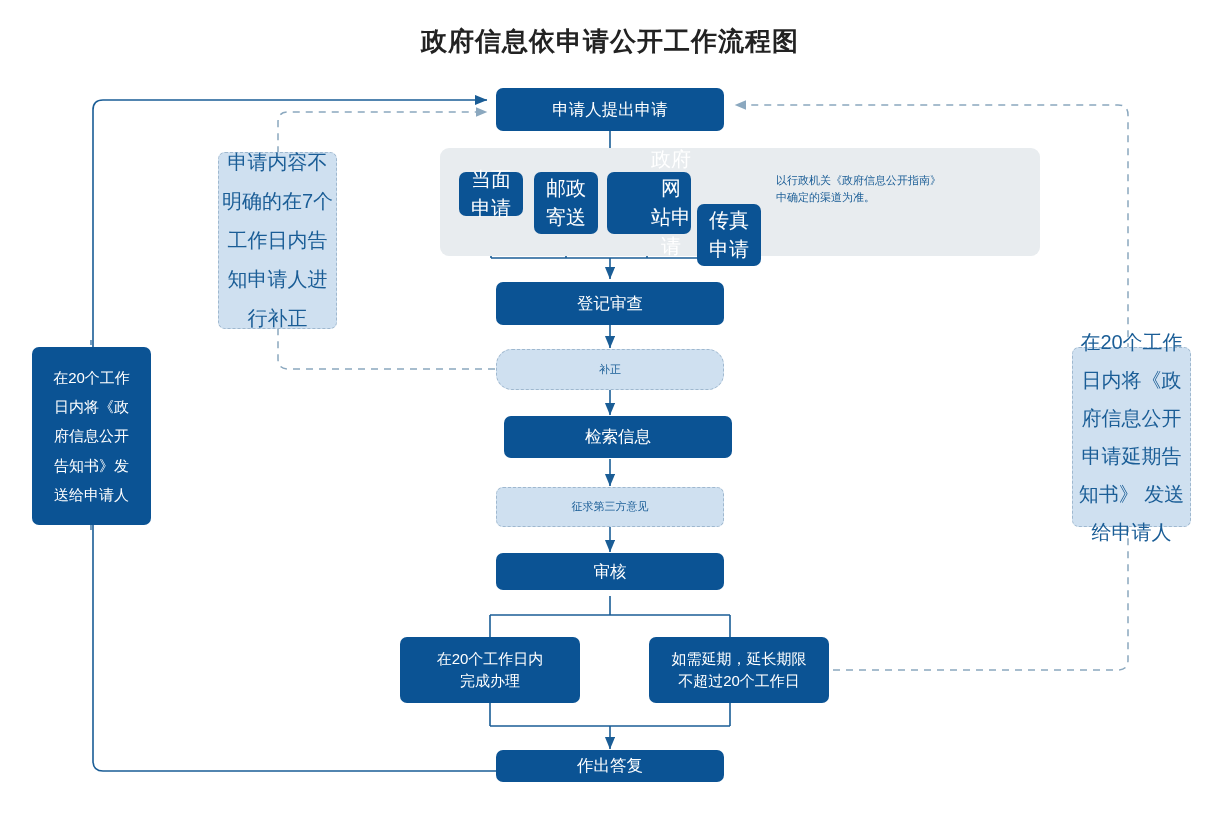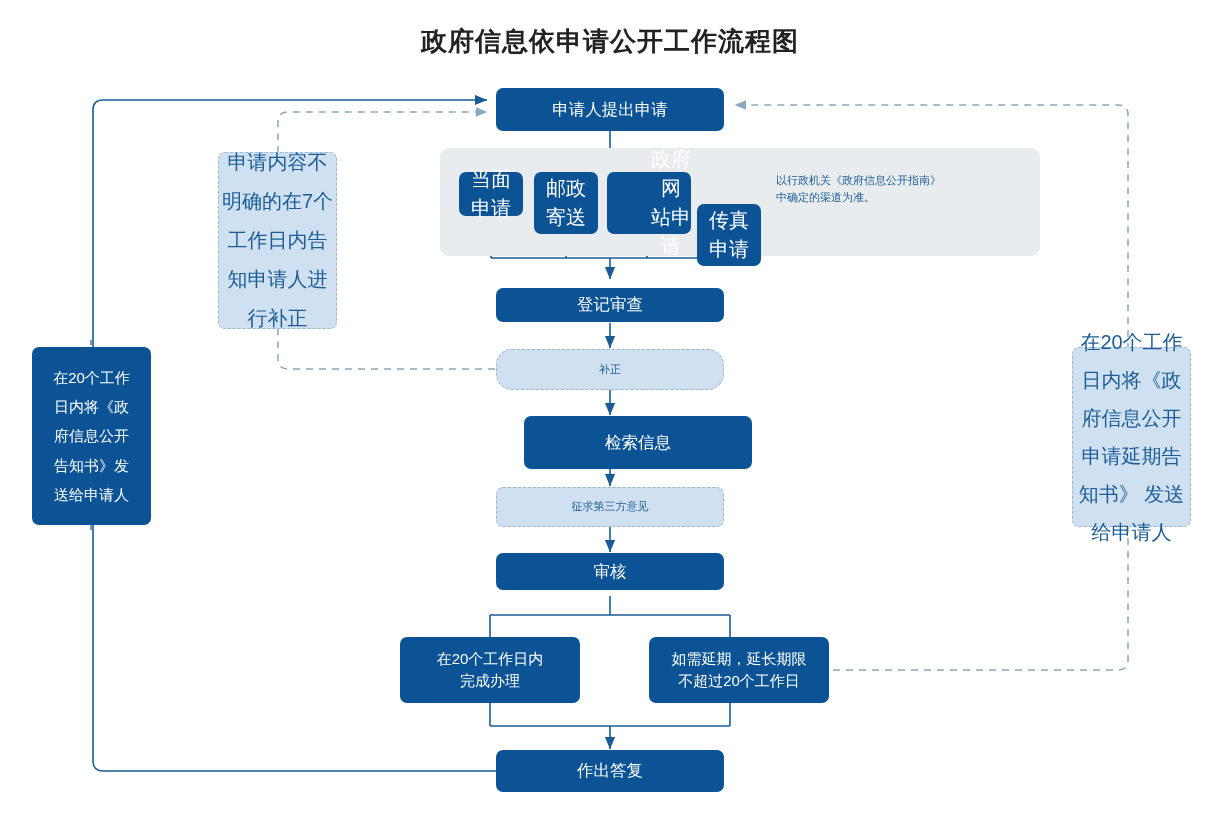--- a/index.html
+++ b/index.html
@@ -150,37 +150,37 @@
   <div class="node solid f14" style="left:534px; top:172px; width:64px; height:62px;">邮政
 寄送</div>
   <div class="node solid f14" style="left:607px; top:172px; width:84px; height:62px;padding-left:44px;">政府网
 站申请</div>
   <div class="node solid f14" style="left:697px; top:172px; width:64px; height:62px;margin-top:32px;">传真
 申请</div>
 
   <div class="note f155" style="left:776px; top:172px; width:266px;">以行政机关《政府信息公开指南》
 中确定的渠道为准。</div>
 
-  <div class="node solid f17" style="left:496px; top:288px; width:228px; height:34px;">登记审查</div>
+  <div class="node solid f17" style="left:496px; top:282px; width:228px; height:43px;">登记审查</div>
 
   <div class="node ghost f155" style="left:496px; top:349px; width:228px; height:41px;border-radius:16px;">补正</div>
 
-  <div class="node solid f17" style="left:524px; top:416px; width:228px; height:53px;">检索信息</div>
+  <div class="node solid f17" style="left:504px; top:416px; width:228px; height:42px;">检索信息</div>
 
   <div class="node ghost f155" style="left:496px; top:487px; width:228px; height:40px;text-align:right;">征求第三方意见</div>
 
   <div class="node solid f17" style="left:496px; top:553px; width:228px; height:37px;">审核</div>
 
   <div class="node solid f15" style="left:400px; top:637px; width:180px; height:66px;">在20个工作日内
 完成办理</div>
 
   <div class="node solid f15" style="left:640px; top:637px; width:180px; height:66px;margin-left:9px;">如需延期，延长期限
 不超过20个工作日</div>
 
-  <div class="node solid f17" style="left:496px; top:750px; width:228px; height:42px;">作出答复</div>
+  <div class="node solid f17" style="left:496px; top:750px; width:228px; height:32px;">作出答复</div>
 
   <div class="node ghost f14" style="left:218px; top:152px; width:119px; height:177px; line-height:1.95;">申请内容不
 明确的在7个
 工作日内告
 知申请人进
 行补正</div>
 
   <div class="node solid f15" style="left:32px; top:347px; width:119px; height:178px; line-height:1.95;">在20个工作
 日内将《政
 府信息公开

